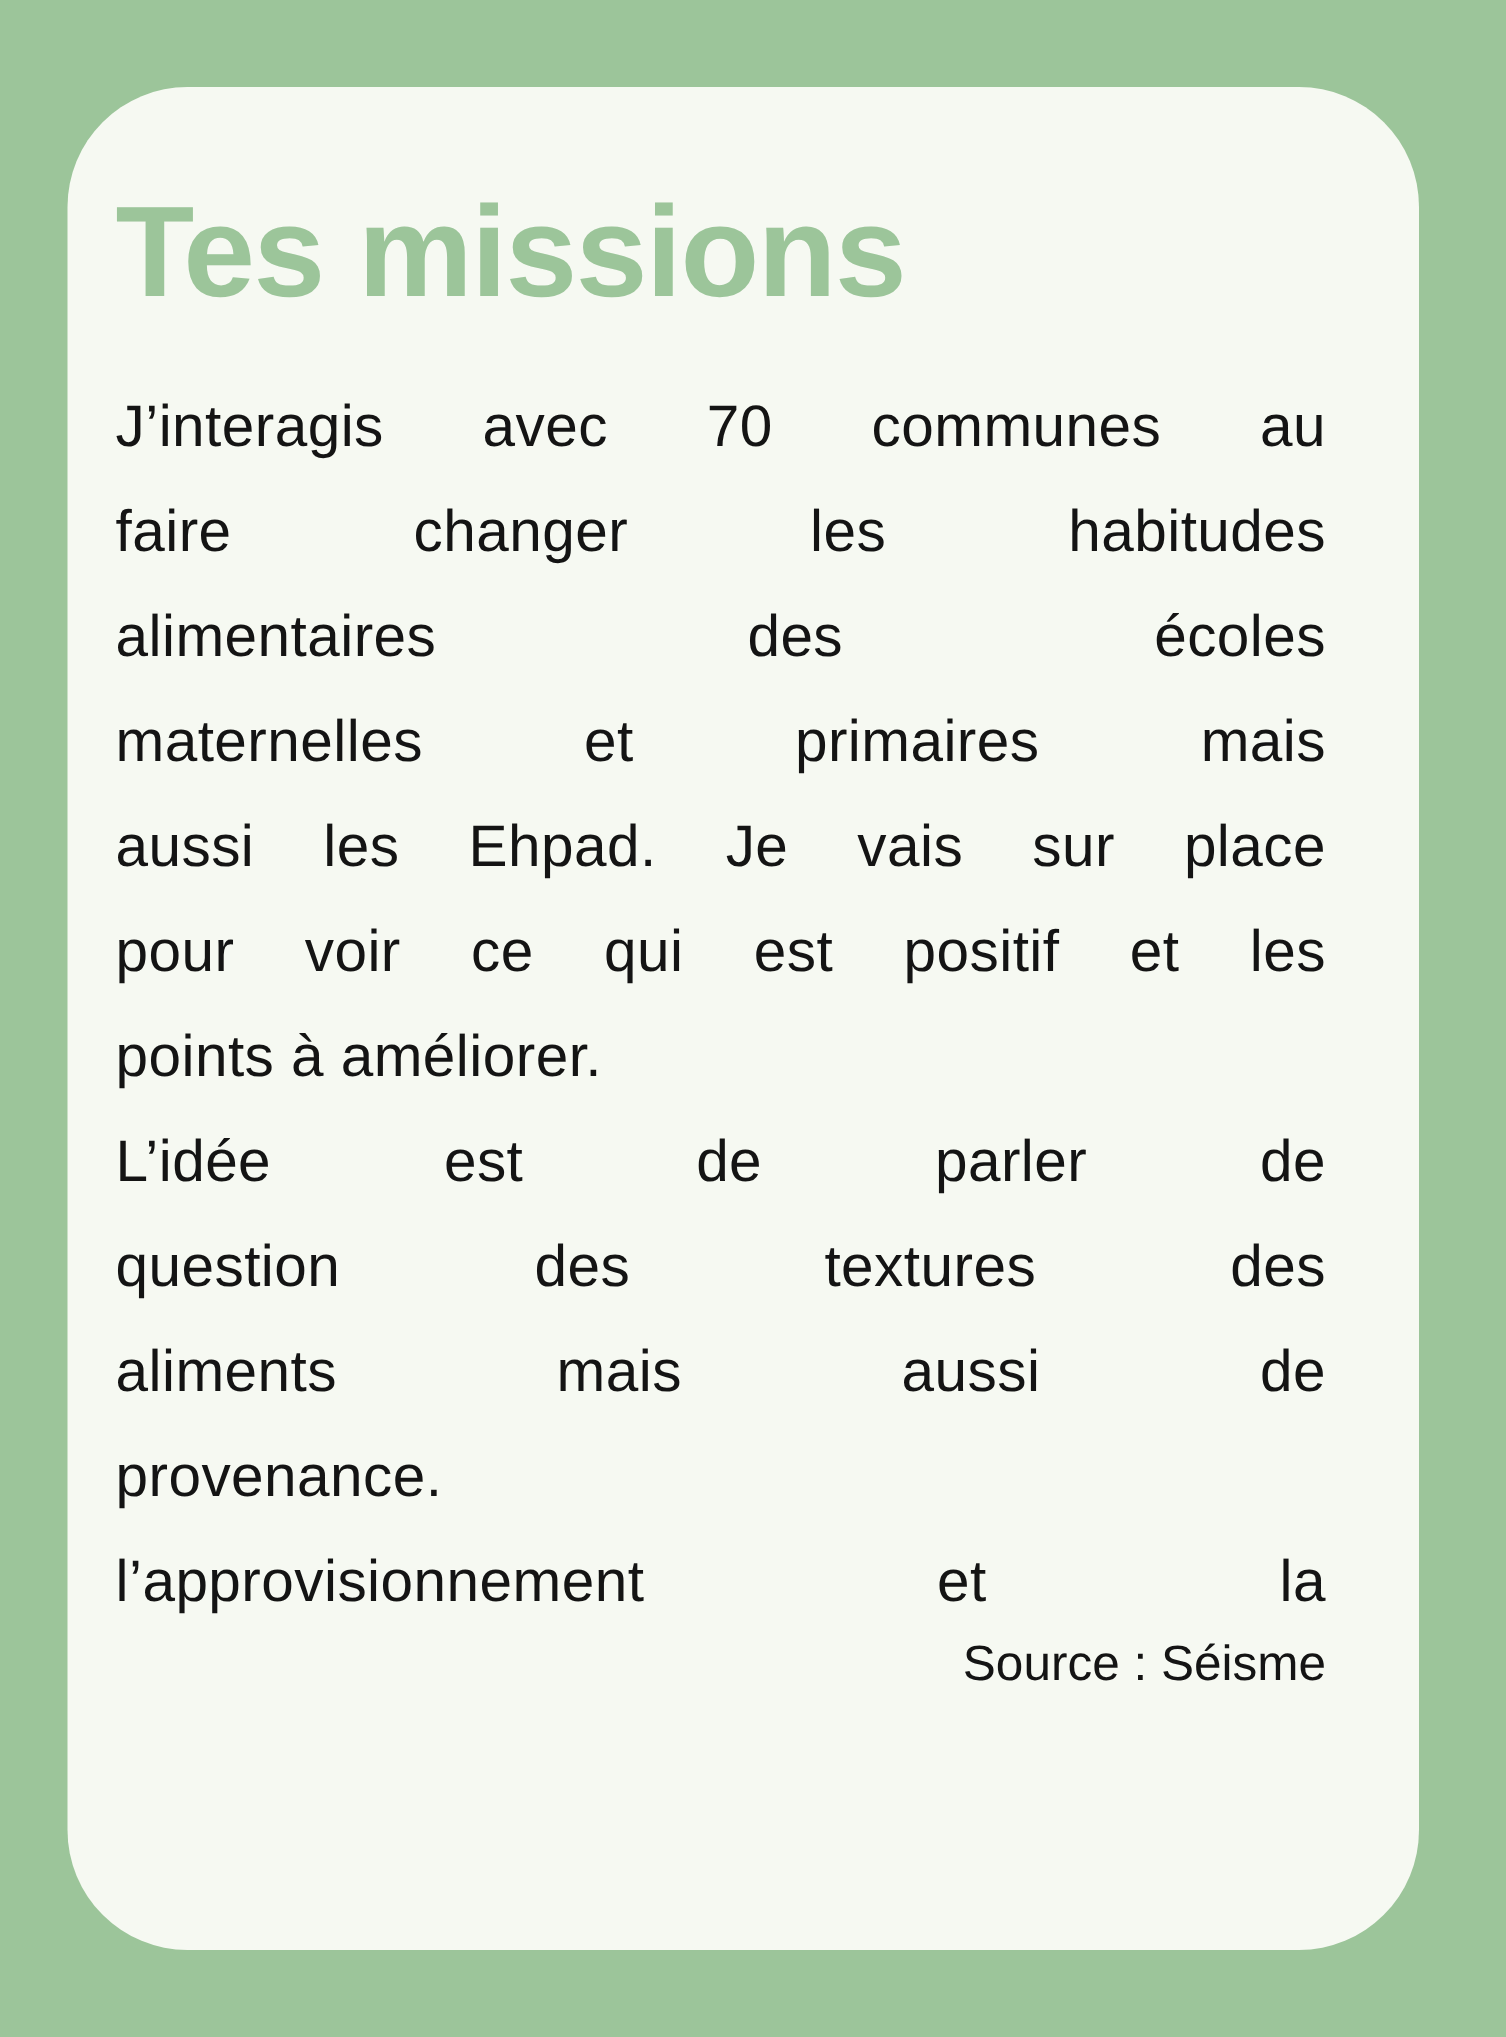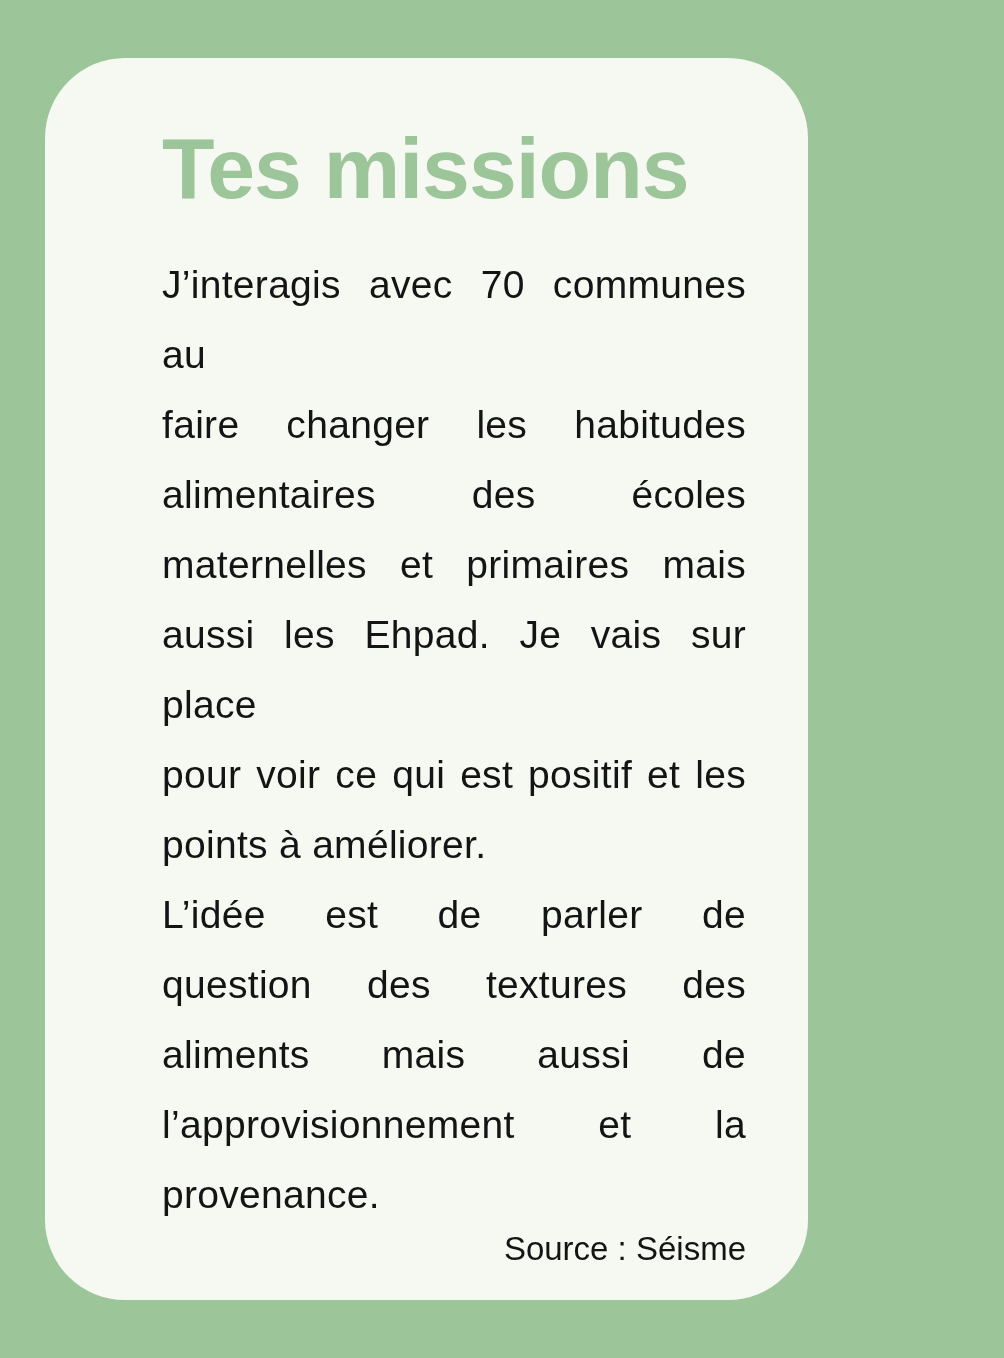--- a/index.html
+++ b/index.html
@@ -14,25 +14,25 @@
     height: 1358px;
     position: relative;
     background: var(--frame-green);
     font-family: "Liberation Sans", "DejaVu Sans", sans-serif;
     overflow: hidden;
   }
   .card {
     position: absolute;
     left: 45px;
     top: 58px;
-    width: 763px;
+    width: 901px;
     height: 1242px;
     background: var(--card-bg);
     border-radius: 80px;
-    padding: 66px 62px 0 117px;
+    padding: 66px 62px 0 32px;
   }
   .title {
     margin: 0;
     font-size: 86px;
     line-height: 88px;
     font-weight: 700;
     letter-spacing: -1px;
     color: var(--frame-green);
   }
   .body-text {
@@ -69,18 +69,18 @@
     <div class="line">J’interagis avec 70 communes au</div>
     <div class="line">faire changer les habitudes</div>
     <div class="line">alimentaires des écoles</div>
     <div class="line">maternelles et primaires mais</div>
     <div class="line">aussi les Ehpad. Je vais sur place</div>
     <div class="line">pour voir ce qui est positif et les</div>
     <div class="line left-end">points à améliorer.</div>
     <div class="line">L’idée est de parler de</div>
     <div class="line">question des textures des</div>
     <div class="line">aliments mais aussi de</div>
+    <div class="line left-end">provenance.</div>
     <div class="line">l’approvisionnement et la</div>
-    <div class="line left-end">provenance.</div>
   </div>
 
   <div class="source">Source : Séisme</div>
 </div>
 
 </body></html>

